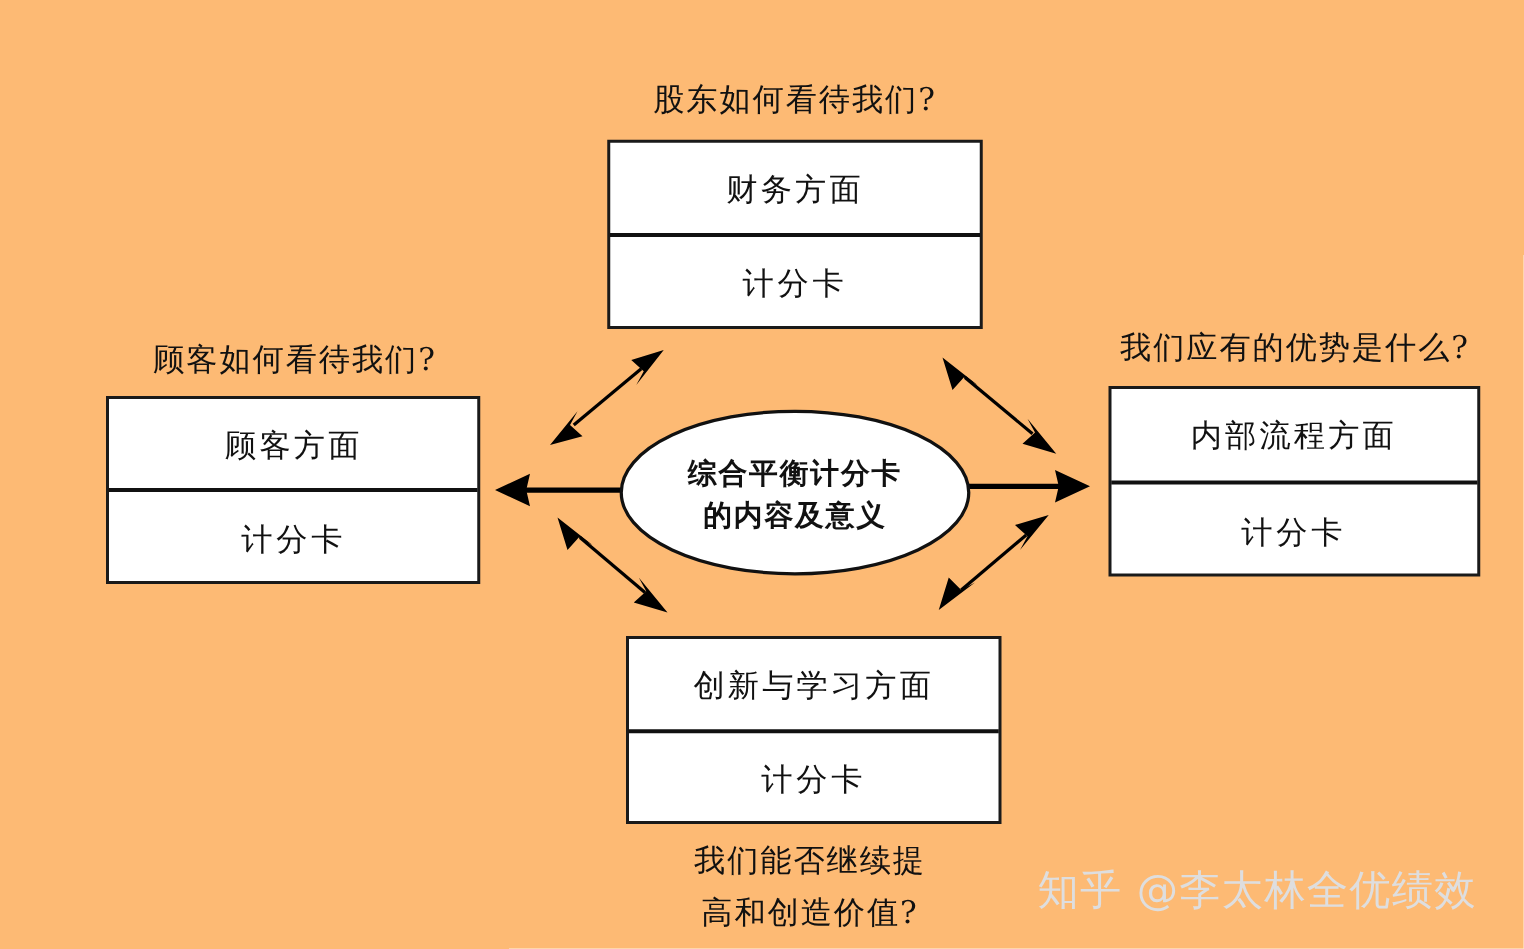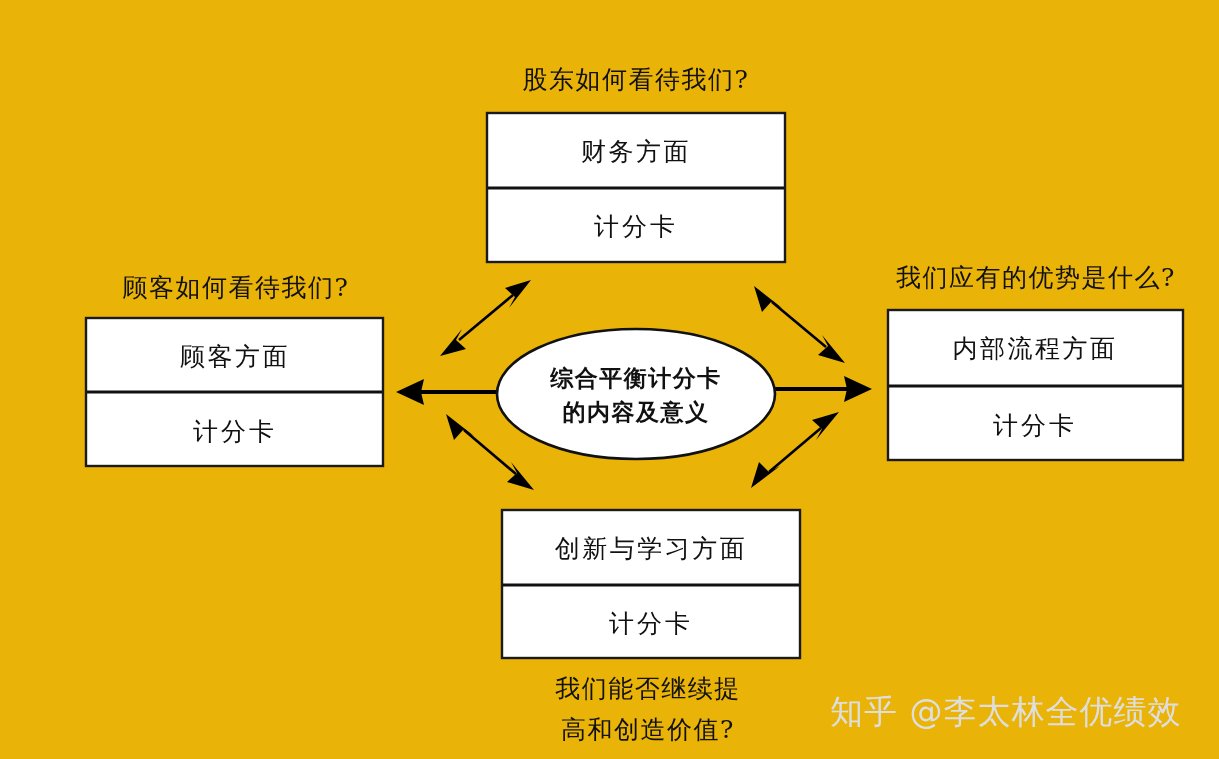--- a/index.html
+++ b/index.html
@@ -11,21 +11,21 @@
     width: 1219px;
     height: 759px;
     overflow: hidden;
     font-family: "DejaVu Sans", "Liberation Sans", sans-serif;
     color: #111111;
   }
   #canvas {
     position: relative;
     width: 1219px;
     height: 759px;
-    background: #eab308;
+    background: #fdba74;
   }
   svg#diagram {
     position: absolute;
     top: 0;
     left: 0;
     width: 1219px;
     height: 759px;
   }
   .box-rect {
     fill: #ffffff;

